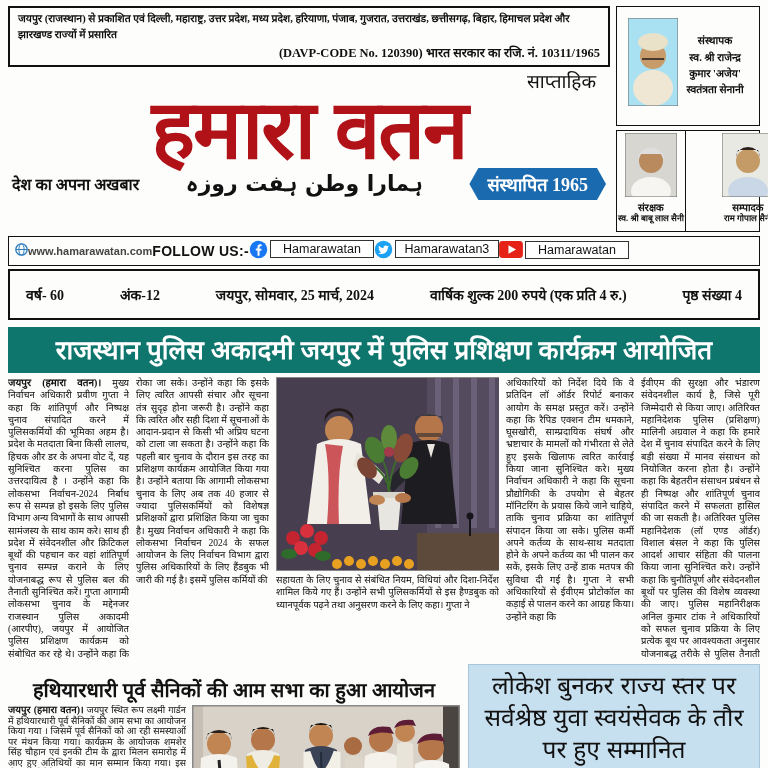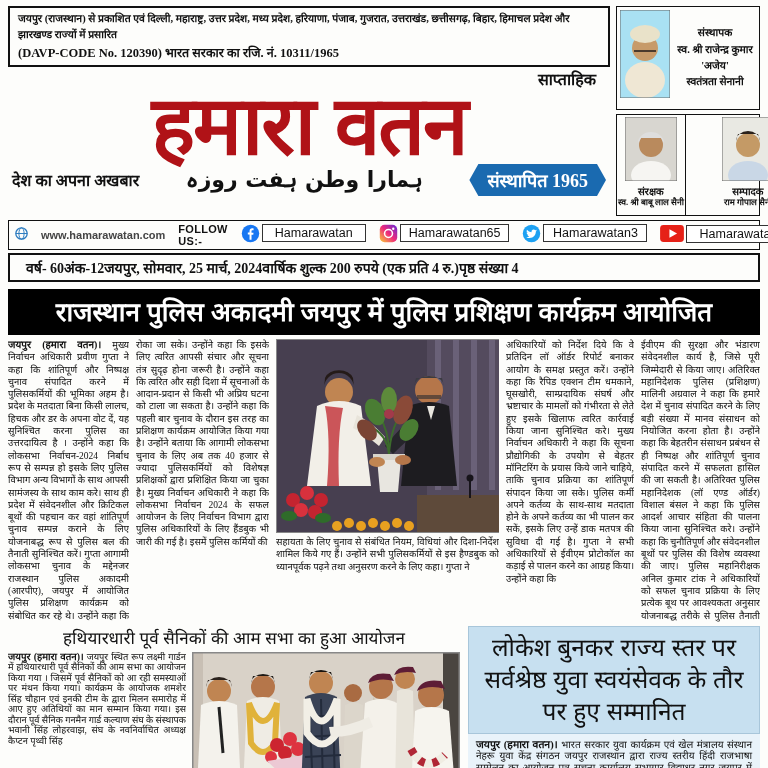--- a/index.html
+++ b/index.html
@@ -5,73 +5,73 @@
   html,body{margin:0;padding:0;}
   body{width:768px;height:768px;background:#fdfdfb;overflow:hidden;
        font-family:"Liberation Serif",serif;color:#111;}
   .page{box-sizing:border-box;width:768px;height:768px;padding:6px 8px;position:relative;}
 
   
   .top{display:flex;gap:6px;}
   .top-left{width:606px;}
   .pub-box{border:2px solid #111;padding:3px 8px;font-weight:bold;}
   .pub-line1{font-size:10.5px;line-height:1.55;}
-  .pub-line2{font-size:12.5px;line-height:1.5;}
+  .pub-line2{font-size:12.5px;line-height:1.5;text-align:right;}
   .frequency{text-align:right;font-family:"Liberation Sans",sans-serif;
-             font-weight:700;font-size:16px;margin:1px 14px 0 0;}
+             font-weight:400;font-size:19px;margin:1px 14px 0 0;}
   .mast-title{color:#b01217;font-family:"Liberation Sans",sans-serif;font-weight:800;
               font-size:82px;line-height:1.02;text-align:center;letter-spacing:-2px;
               margin-top:-6px;}
   .mast-bottom{display:flex;align-items:center;justify-content:space-between;
                margin-top:-4px;padding:0 4px;}
   .tagline{font-size:16px;font-weight:bold;}
   .urdu{font-size:22px;font-weight:bold;direction:rtl;font-family:"DejaVu Sans",sans-serif;}
   .badge{background:#1a6ab0;color:#fff;font-size:18px;font-weight:bold;
          padding:4px 18px;clip-path:polygon(9px 0,calc(100% - 9px) 0,100% 50%,
          calc(100% - 9px) 100%,9px 100%,0 50%);white-space:nowrap;}
 
   .top-right{width:144px;}
-  .founder-box{border:1.5px solid #111;padding:3px;display:flex;gap:4px;height:96px;}
+  .founder-box{border:1.5px solid #111;padding:11px;display:flex;gap:4px;height:96px;}
   .founder-text{font-size:10.5px;font-weight:bold;text-align:center;line-height:1.55;
                 flex:1;display:flex;flex-direction:column;justify-content:center;}
   .duo-box{border:1.5px solid #111;margin-top:4px;display:flex;height:100px;}
   .duo-cell{flex:1;display:flex;flex-direction:column;align-items:center;padding:2px 1px;}
   .duo-cell + .duo-cell{border-left:1.5px solid #111;padding-left:36px;}
   .duo-role{font-size:10px;font-weight:bold;line-height:1.15;margin-top:1px;}
   .duo-name{font-size:8.6px;font-weight:bold;line-height:1.1;white-space:nowrap;}
 
   
   .social-row{border:1.5px solid #111;margin-top:4px;height:28px;display:flex;
-              align-items:center;gap:13px;padding:0 6px;
+              align-items:center;gap:0;padding:0 6px;
               font-family:"Liberation Sans",sans-serif;}
   .website{font-size:11px;font-weight:bold;color:#444;}
-  .follow{font-size:11px;font-weight:800;letter-spacing:.3px;}
+  .follow{font-size:14px;font-weight:800;letter-spacing:.3px;}
   .acct{display:flex;align-items:flex-start;gap:2px;}
   .handle{border:1.5px solid #333;padding:1px 8px;font-size:12.5px;min-width:86px;
           text-align:center;background:#fff;}
   .date-row{border:2px solid #111;margin-top:3px;height:25px;display:flex;
-            align-items:center;justify-content:flex-start;padding:0 16px;
+            align-items:center;justify-content:space-between;padding:11px 16px;
             font-size:14px;font-weight:bold;}
 
   
-  .banner{margin-top:7px;background:#000000;color:#fff;text-align:center;
+  .banner{margin-top:7px;background:#0f766e;color:#fff;text-align:center;
           font-family:"Liberation Sans",sans-serif;font-weight:800;font-size:26px;
           padding:4px 0 6px;}
   .article{margin-top:4px;display:flex;gap:7px;height:283px;overflow:hidden;
            font-size:9.5px;line-height:12.3px;text-align:justify;}
   .article b{font-size:10px;}
   .col{overflow:hidden;}
   .c1{width:121px;} .c2{width:133px;} .c3{width:223px;} .c4{width:128px;} .c5{flex:1;}
   .photo-frame{border:1px solid #888;margin-bottom:3px;line-height:0;}
 
   
   .bottom{margin-top:4px;display:flex;gap:8px;height:166px;overflow:hidden;}
   .vet-sec{width:452px;}
-  .vet-head{font-family:"Liberation Sans",sans-serif;font-weight:400;font-size:17px;
-            text-align:center;line-height:1.05;margin:4px 0 4px;}
+  .vet-head{font-family:"Liberation Sans",sans-serif;font-weight:700;font-size:20px;
+            text-align:center;line-height:1.05;margin:16px 0 4px;}
   .vet-body{display:flex;gap:6px;}
   .vet-text{width:178px;font-size:9.3px;line-height:10.5px;text-align:justify;
             overflow:hidden;height:136px;}
   .vet-text b{font-size:9.8px;}
   .vol-sec{flex:1;background:#e9f3fa;overflow:hidden;}
   .vol-head{background:#c7e0f0;border:1px solid #a8c6da;text-align:center;
             font-family:"Liberation Sans",sans-serif;font-weight:400;font-size:24.5px;
             line-height:1.3;padding:5px 2px;}
   .vol-body{padding:5px 8px 0;font-size:10px;line-height:11.8px;text-align:justify;}
   .vol-body b{font-size:10.5px;}
@@ -160,37 +160,20 @@
         <svg width="19" height="19" viewBox="0 0 24 24">
             <circle cx="12" cy="12" r="11" fill="#1877f2"></circle>
             <path d="M13.3 20v-6.5h2.2l.3-2.6h-2.5V9.2c0-.8.2-1.3 1.3-1.3h1.3V5.6c-.2 0-1-.1-1.9-.1-1.9 0-3.2 1.2-3.2 3.3v1.9H8.6v2.6h2.2V20z" fill="#fff"></path>
           </svg>
       </span>
       <span class="handle">Hamarawatan</span>
     </span>
     <span class="acct">
       <span>
         <svg width="19" height="19" viewBox="0 0 24 24">
-            <defs>
-              <linearGradient id="ig" x1="0" y1="1" x2="1" y2="0">
-                <stop offset="0" stop-color="#f9ce34"></stop>
-                <stop offset=".5" stop-color="#ee2a7b"></stop>
-                <stop offset="1" stop-color="#6228d7"></stop>
-              </linearGradient>
-            </defs>
-            <rect x="1" y="1" width="22" height="22" rx="6" fill="url(#ig)"></rect>
-            <circle cx="12" cy="12" r="5" fill="none" stroke="#fff" stroke-width="2"></circle>
-            <circle cx="18" cy="6" r="1.5" fill="#fff"></circle>
-          </svg>
-      </span>
-      <span class="handle">Hamarawatan65</span>
-    </span>
-    <span class="acct">
-      <span>
-        <svg width="19" height="19" viewBox="0 0 24 24">
             <circle cx="12" cy="12" r="11" fill="#1da1f2"></circle>
             <path d="M19 8.3c-.5.2-1 .4-1.6.4.6-.3 1-.9 1.2-1.5-.5.3-1.1.5-1.8.7a2.8 2.8 0 0 0-4.8 2.5A8 8 0 0 1 6.2 7.4a2.8 2.8 0 0 0 .9 3.7c-.5 0-.9-.1-1.3-.3 0 1.3 1 2.5 2.2 2.7-.4.1-.8.1-1.2.1.3 1.1 1.3 1.9 2.6 1.9a5.6 5.6 0 0 1-4.1 1.1 8 8 0 0 0 4.3 1.2c5.1 0 7.9-4.2 7.9-7.9v-.4c.5-.3 1-.8 1.5-1.2z" fill="#fff"></path>
           </svg>
       </span>
       <span class="handle">Hamarawatan3</span>
     </span>
     <span class="acct">
       <span>
         <svg width="24" height="17" viewBox="0 0 28 20">
             <rect x="0" y="0" width="28" height="20" rx="4" fill="#e62117"></rect>

